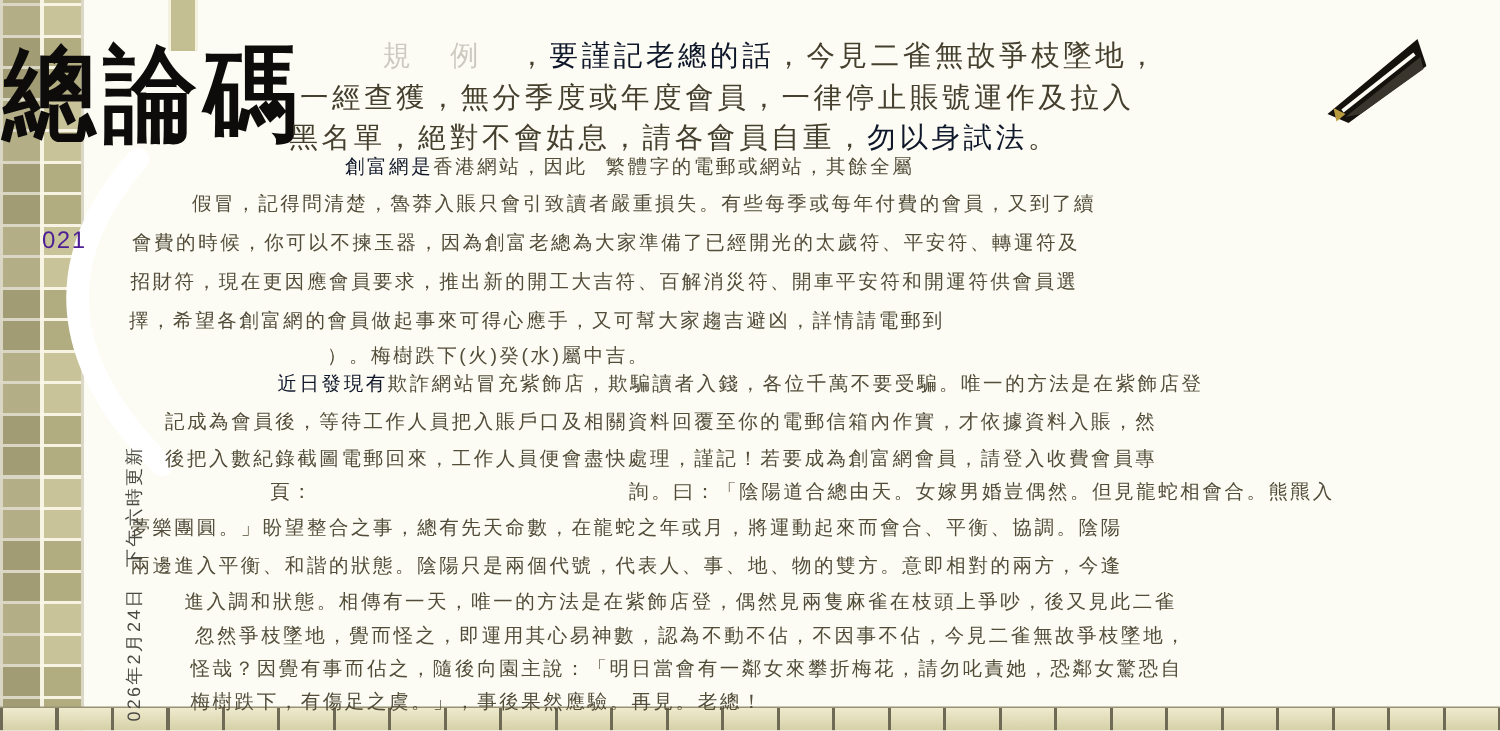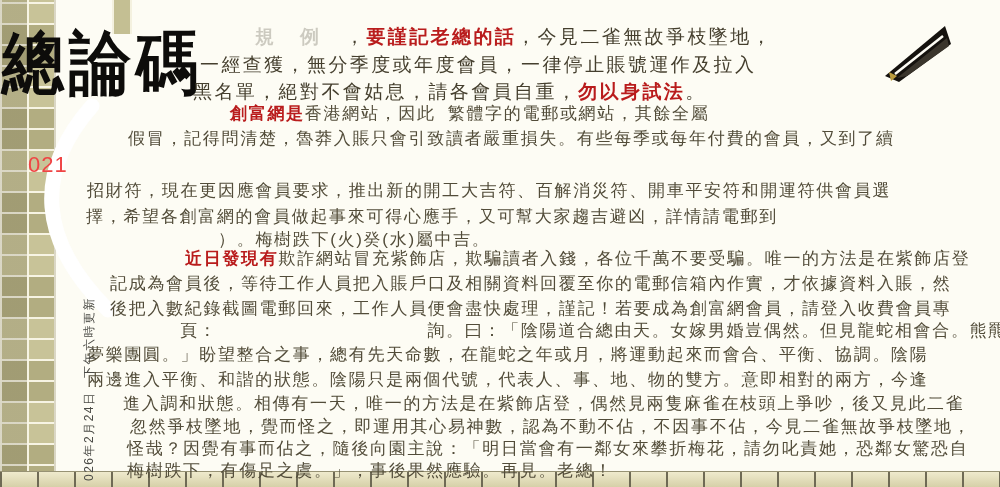--- a/index.html
+++ b/index.html
@@ -32,32 +32,32 @@
   }
   .arc-svg{position:absolute;left:0;top:98px;pointer-events:none;}
   .title{
     position:absolute;left:2px;top:16px;
     font-family:"DejaVu Serif",serif;font-weight:bold;
     font-size:62px;letter-spacing:5px;color:#0d0c0a;
     transform:scaleY(1.12);transform-origin:top left;white-space:nowrap;
   }
   .pagenum{
     position:absolute;left:28px;top:152px;
-    font-size:22px;color:#ef4444;letter-spacing:1px;
+    font-size:16px;color:#4c1d95;letter-spacing:1px;
   }
   .wm{
     position:absolute;left:98px;bottom:6px;
     transform:rotate(-90deg);transform-origin:0 100%;
     font-size:12px;color:#4a4a45;letter-spacing:1.5px;white-space:nowrap;
   }
   .ln{position:absolute;white-space:nowrap;}
   .hl{font-size:19px;letter-spacing:2.4px;color:#453f2e;}
-  .bl{font-size:17px;letter-spacing:1.7px;color:#524c39;}
-  .b{font-weight:bold;color:#b91c1c;}
-  .faint{opacity:.26;letter-spacing:26px;font-weight:bold;}
+  .bl{font-size:13px;letter-spacing:1.7px;color:#524c39;}
+  .b{font-weight:normal;color:#0f172a;}
+  .faint{opacity:.26;letter-spacing:26px;}
   .gap{display:inline-block;}
   .pen{position:absolute;left:883px;top:24px;width:68px;height:64px;}
 </style>
 </head>
 <body>
 
 <div class="page">
 
   <div class="tile-strip"></div>
   <div class="tile-chip"></div>
@@ -77,20 +77,21 @@
   <div class="ln hl" style="left:200px;top:52px">一經查獲，無分季度或年度會員，一律停止賬號運作及拉入</div>
   <div class="ln hl" style="left:193px;top:79px">
     <span>黑名單，絕對不會姑息，請各會員自重，</span><span class="b">勿以身試法</span><span>。</span>
   </div>
 
   <div class="ln bl" style="left:230px;top:102px">
     <span class="b">創富網是</span><span>香港網站，因此</span><span class="gap" style="width:12px"></span><span>繁體字的電郵或網站，其餘全屬</span>
   </div>
 
   <div class="ln bl" style="left:128px;top:127px">假冒，記得問清楚，魯莽入賬只會引致讀者嚴重損失。有些每季或每年付費的會員，又到了續</div>
+  <div class="ln bl" style="left:88px;top:153px">會費的時候，你可以不揀玉器，因為創富老總為大家準備了已經開光的太歲符、平安符、轉運符及</div>
   <div class="ln bl" style="left:87px;top:179px">招財符，現在更因應會員要求，推出新的開工大吉符、百解消災符、開車平安符和開運符供會員選</div>
   <div class="ln bl" style="left:86px;top:205px">擇，希望各創富網的會員做起事來可得心應手，又可幫大家趨吉避凶，詳情請電郵到</div>
   <div class="ln bl" style="left:218px;top:228px">）。梅樹跌下(火)癸(水)屬中吉。</div>
 
   <div class="ln bl" style="left:185px;top:247px">
     <span class="b">近日發現有</span><span>欺詐網站冒充紫飾店，欺騙讀者入錢，各位千萬不要受騙。唯一的方法是在紫飾店登</span>
   </div>
   <div class="ln bl" style="left:110px;top:272px">記成為會員後，等待工作人員把入賬戶口及相關資料回覆至你的電郵信箱內作實，才依據資料入賬，然</div>
   <div class="ln bl" style="left:110px;top:297px">後把入數紀錄截圖電郵回來，工作人員便會盡快處理，謹記！若要成為創富網會員，請登入收費會員專</div>
   <div class="ln bl" style="left:180px;top:319px">

